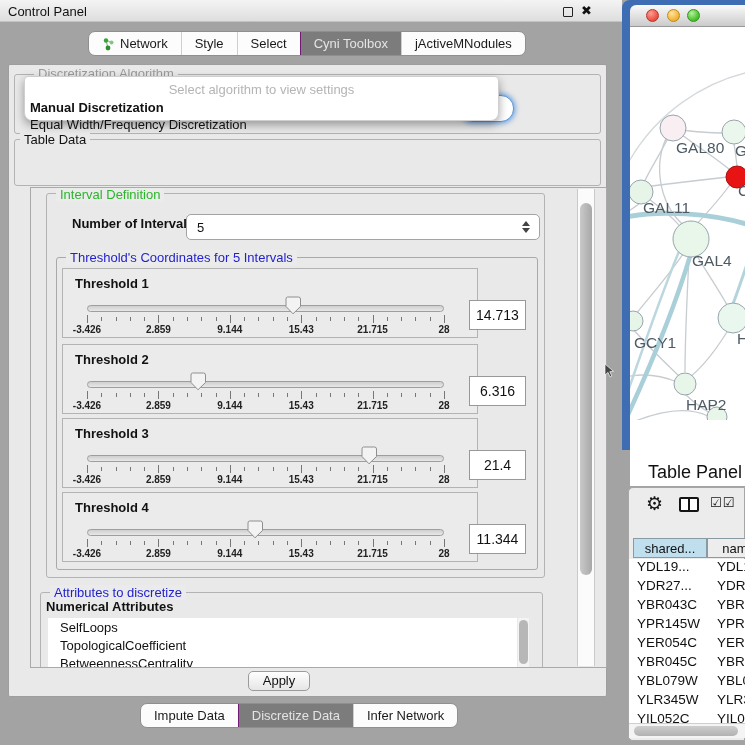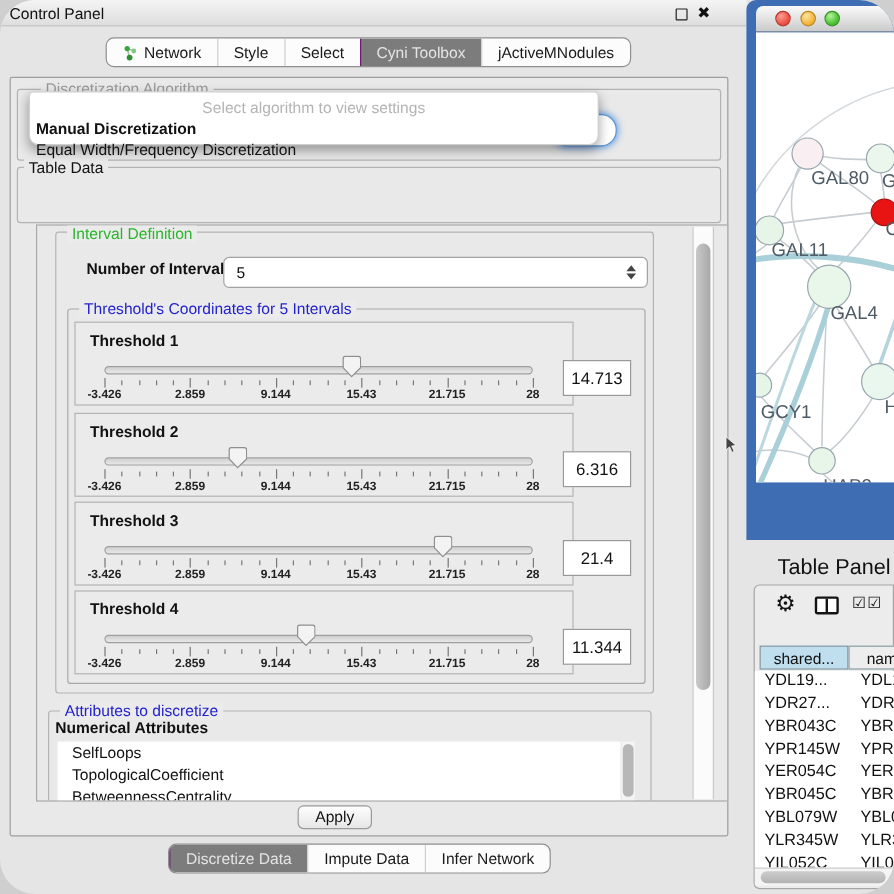--- a/index.html
+++ b/index.html
@@ -1,18 +1,18 @@
 <!DOCTYPE html>
 <html><head>
 <meta charset="utf-8">
 <style>
   * { margin:0; padding:0; box-sizing:border-box; }
   html,body { background:#cfcfcf; }
   body { font-family:"Liberation Sans","DejaVu Sans",sans-serif; }
-  #root { position:relative; width:745px; height:745px; overflow:hidden; background:#e5e5e5;border-radius:29px; }
+  #root { position:relative; width:745px; height:745px; overflow:hidden; background:#a3a3a3; }
   .abs { position:absolute; }
 
   
   #cp-header { left:0; top:0; width:622px; height:22px; background:linear-gradient(#f4f4f4,#dedede); border-bottom:1px solid #c2c2c2; }
   #cp-title { left:8px; top:4px; font-size:13px; color:#111; }
   #float-icon { left:563px; top:7px; width:10px; height:10px; border:1.6px solid #222; border-radius:1px; }
   #close-icon { left:581px; top:3px; font-size:13px; font-weight:bold; color:#111; }
 
   
   .tabbar { display:flex; height:25px; background:#fcfcfc; border:1px solid #8f8f8f; border-radius:7px; overflow:hidden; align-items:stretch; }
@@ -77,21 +77,21 @@
 
   #apply-btn { left:248px; top:671px; width:62px; height:20px; background:linear-gradient(#fefefe,#e6e6e6); border:1px solid #9b9b9b; border-radius:5px; font-size:13px; color:#111; text-align:center; line-height:18px; }
 
   
   #net-window { left:622px; top:0; width:123px; height:450px; background:#3e6db4; border-radius:8px 0 0 0; }
   #net-titlebar { position:absolute; left:8px; top:5px; width:115px; height:22px; background:linear-gradient(#fafafa,#cbcbcb); border-radius:6px 0 0 0; border-bottom:1px solid #999; }
   .light { position:absolute; top:4px; width:13px; height:13px; border-radius:50%; }
   #light-red { left:16px; background:radial-gradient(circle at 35% 30%, #ff9d93,#ee564a 60%,#cf3a30); border:1px solid #b5352c; }
   #light-yellow { left:37px; background:radial-gradient(circle at 35% 30%, #ffe3a0,#f5b840 60%,#d8971f); border:1px solid #bb8a1e; }
   #light-green { left:57px; background:radial-gradient(circle at 35% 30%, #b6f0a0,#52c635 60%,#379e23); border:1px solid #339421; }
-  #net-canvas { position:absolute; left:8px; top:27px; width:115px; height:375px; background:#fff; overflow:hidden; }
+  #net-canvas { position:absolute; left:8px; top:27px; width:115px; height:459px; background:#fff; overflow:hidden; }
 
   
   #tp-label { left:648px; top:462px; font-size:18px; color:#111; }
   #table-panel { left:628px; top:487px; width:117px; height:254px; background:#ececec; border:1px solid #a6a6a6; border-radius:5px 0 0 5px; }
   #tp-gear { left:646px; top:492px; font-size:19px; color:#141414; }
   #tp-cols { left:679px; top:497px; width:20px; height:15px; border:2px solid #141414; border-radius:2px; background:#fff; }
   #tp-cols::after { content:""; position:absolute; left:7px; top:0; width:2px; height:11px; background:#141414; }
   #tp-checks { left:710px; top:495px; font-size:13px; color:#141414; letter-spacing:1px; }
   .tp-hcell { position:absolute; top:538px; height:20px; font-size:13px; color:#111; text-align:center; line-height:19px; border:1px solid #8a9aa2; overflow:hidden; }
   #tp-rows { left:629px; top:559px; width:116px; height:164px; background:#fff; overflow:hidden; }
@@ -341,25 +341,25 @@
         <div id="attr-sb-thumb"></div>
       </div>
   </div>
   <div class="abs" id="vscroll">
       <div id="vscroll-thumb"></div>
     </div>
 
   <button class="abs" id="apply-btn">Apply</button>
 
   <div class="abs tabbar" id="bottom-tabs">
+      <div class="tab">
+        <span>Impute Data</span>
+      </div>
       <div class="tab sel">
         <span>Discretize Data</span>
-      </div>
-      <div class="tab">
-        <span>Impute Data</span>
       </div>
       <div class="tab">
         <span>Infer Network</span>
       </div>
     </div>
 
   <div class="abs" id="net-window">
     <div id="net-titlebar">
       <div class="light" id="light-red"></div>
       <div class="light" id="light-yellow"></div>

